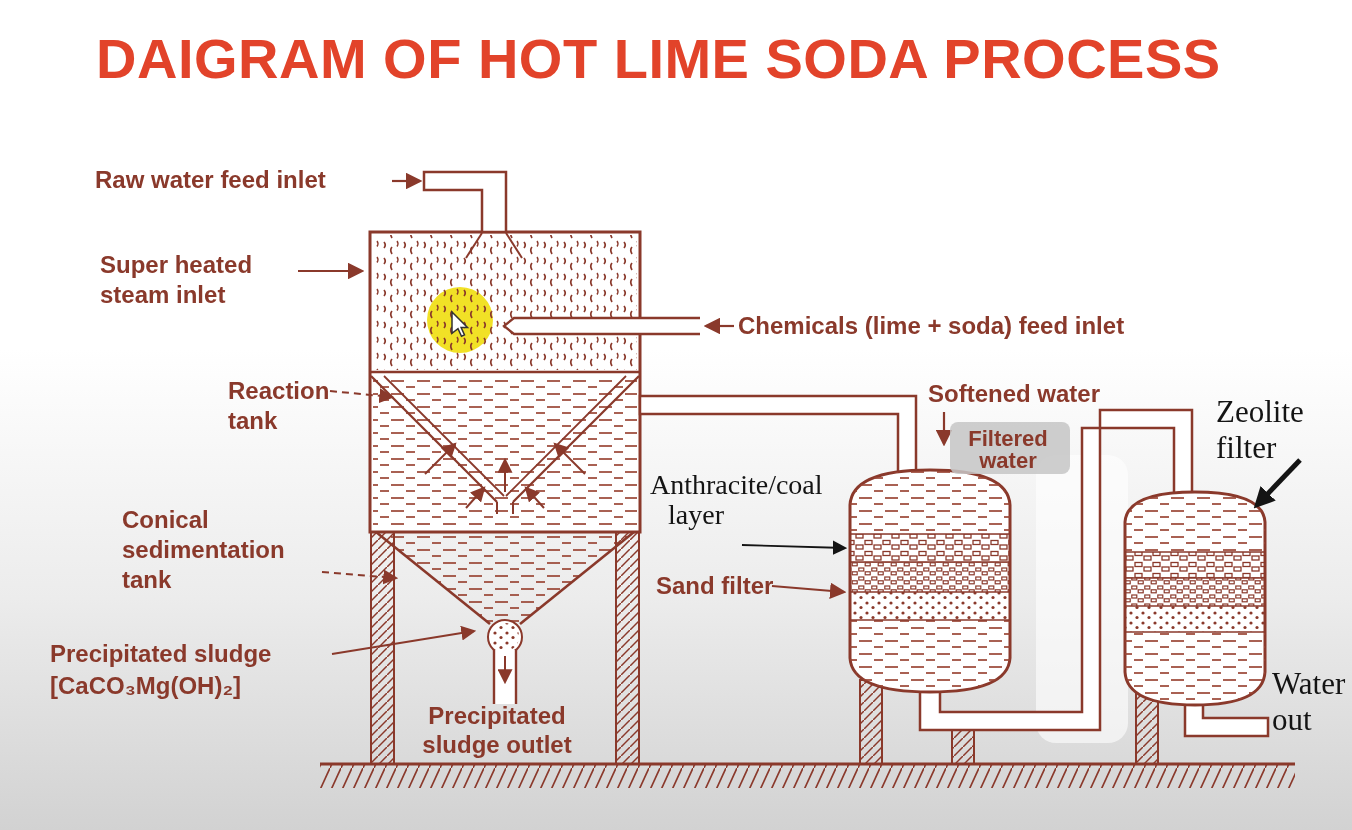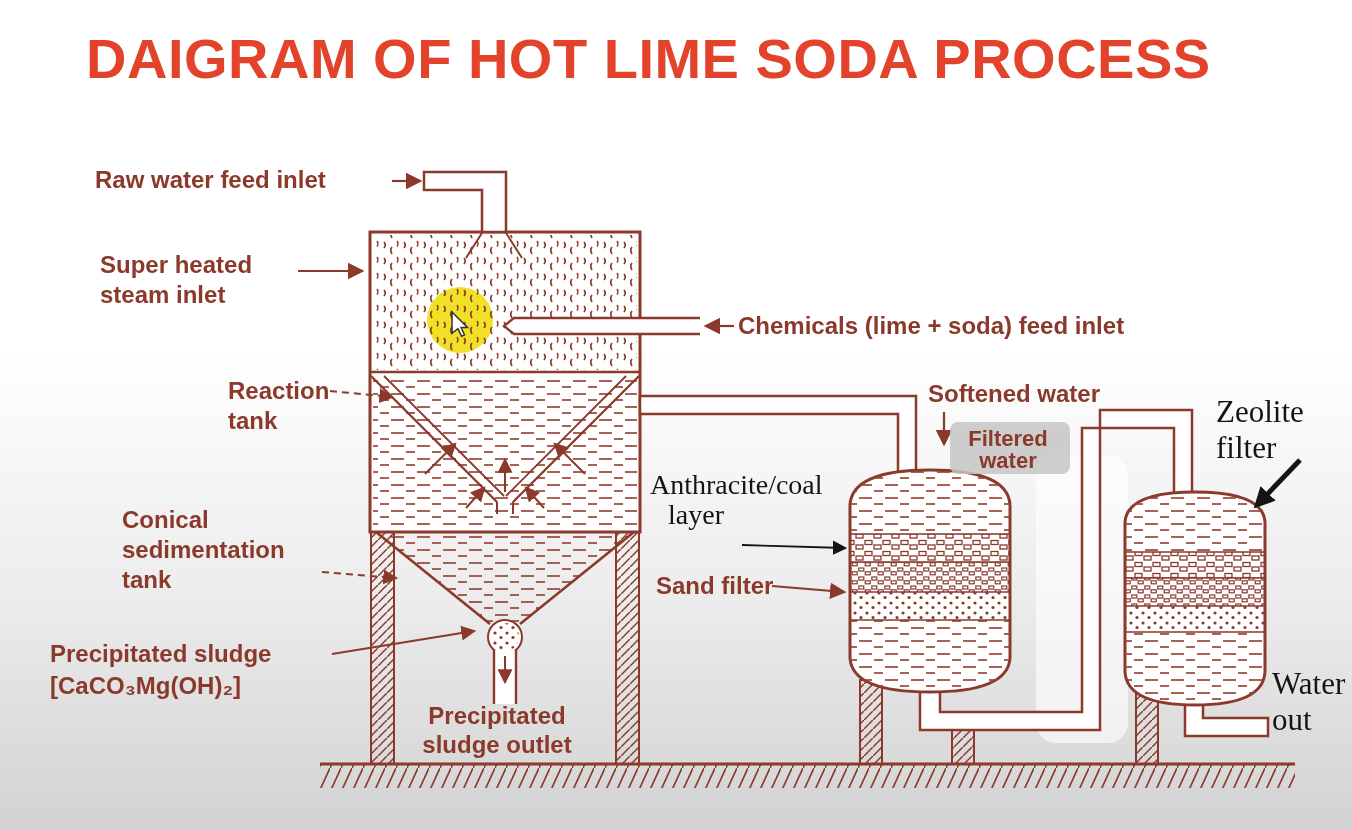--- a/index.html
+++ b/index.html
@@ -3,21 +3,21 @@
 <meta charset="utf-8">
 <style>
   html,body{margin:0;padding:0;}
   body{
     width:1352px;height:830px;overflow:hidden;
     background:linear-gradient(180deg,#ffffff 0%,#ffffff 42%,#ececec 72%,#d2d2d2 100%);
     font-family:"Liberation Sans",sans-serif;
   }
   .page{position:relative;width:1352px;height:830px;}
   .title{
-    position:absolute;left:86px;top:26px;margin:0;white-space:nowrap;
+    position:absolute;left:96px;top:26px;margin:0;white-space:nowrap;
     font-family:"Liberation Sans",sans-serif;
     font-size:56px;font-weight:600;color:#e2432a;letter-spacing:.5px;
   }
   svg.diagram{position:absolute;left:0;top:0;}
   .lbl{font-family:"Liberation Sans",sans-serif;font-size:24px;font-weight:700;fill:#8a392b;}
   .lbl-sm{font-size:22px;}
   .serif{font-family:"Liberation Serif",serif;font-size:28px;font-weight:400;fill:#141414;}
   .serif-lg{font-size:31px;}
 </style>
 </head>

